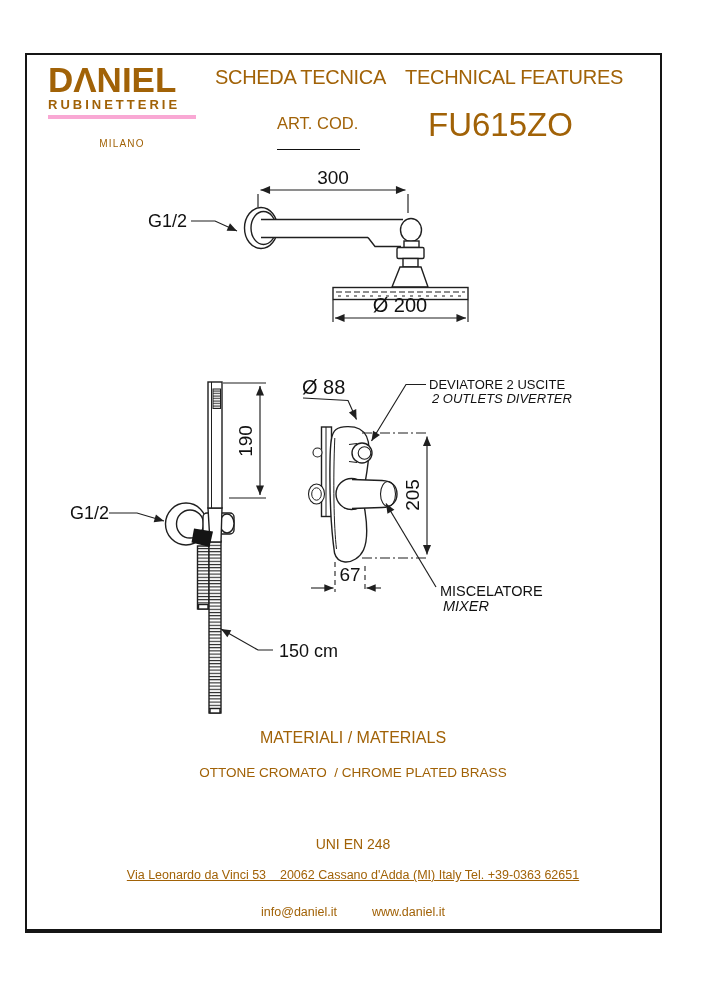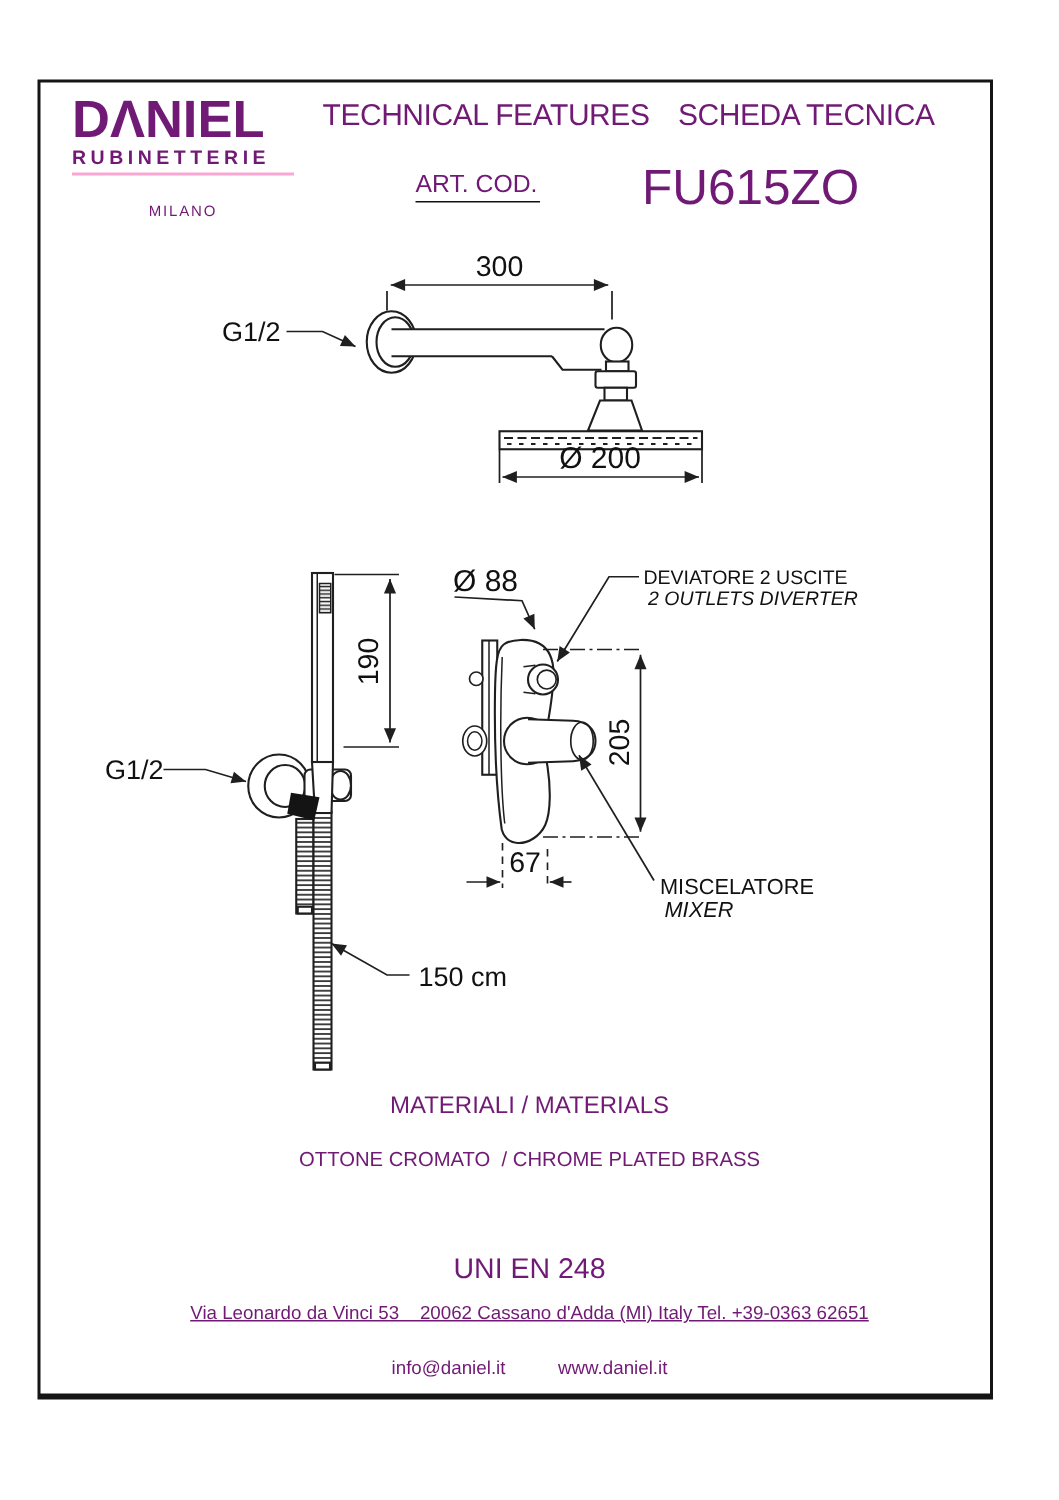--- a/index.html
+++ b/index.html
@@ -1,54 +1,54 @@
 <!DOCTYPE html>
 <html><head>
 <meta charset="utf-8">
 <style>
   html,body{margin:0;padding:0;background:#ffffff;}
   .page{position:relative;width:706px;height:1000px;background:#ffffff;overflow:hidden;
-        font-family:"Liberation Sans",sans-serif;color:#701a75;}
+        font-family:"Liberation Sans",sans-serif;color:#a16207;}
   .abs{position:absolute;}
   .border-box{left:25px;top:53px;width:633px;height:874px;border:2px solid #151515;border-bottom-width:4px;}
   
   .logo{left:48px;top:64px;width:148px;}
   .logo-brand{font-size:35px;font-weight:700;line-height:32px;letter-spacing:0px;white-space:nowrap;}
   .logo-sub{font-size:13px;font-weight:700;letter-spacing:3px;white-space:nowrap;
-            border-bottom:2px solid #f9a8d4;padding-bottom:3px;margin-top:1px;}
+            border-bottom:4px solid #f9a8d4;padding-bottom:3px;margin-top:1px;}
   .logo-city{font-size:10px;letter-spacing:1.2px;text-align:center;margin-top:19px;}
   
   .hdr{left:215px;top:66px;display:flex;gap:19px;font-size:20px;letter-spacing:-0.3px;white-space:nowrap;}
-  .artrow-label{left:277px;top:114px;font-size:16.5px;border-bottom:1.5px solid #111;padding:0 2px 1px 0;}
+  .artrow-label{left:277px;top:114px;font-size:16.5px;border-bottom:1.5px solid #111;padding:0 2px 16px 0;}
   .artrow-code{left:428px;top:106px;font-size:33px;font-weight:400;letter-spacing:0px;}
   
   .cline{left:0;width:706px;text-align:center;white-space:pre;}
   .mat-title{top:729px;font-size:16px;font-weight:400;}
   .mat-body{top:765px;font-size:13.5px;}
   .plating-title{top:800px;font-size:16px;font-weight:700;}
-  .standard{top:836px;font-size:19px;}
+  .standard{top:836px;font-size:14px;}
   .footer1{top:868px;font-size:12.5px;text-decoration:underline;}
   .footer2{top:905px;left:0;width:706px;display:flex;justify-content:center;gap:35px;font-size:12.5px;}
   svg text{font-family:"Liberation Sans",sans-serif;}
 </style>
 </head>
 <body>
 
 <div class="page">
   <div class="abs border-box"></div>
 
   <div class="abs logo">
     <div class="logo-brand">DΛNIEL</div>
     <div class="logo-sub">RUBINETTERIE</div>
     <div class="logo-city">MILANO</div>
   </div>
 
   <div class="abs hdr">
+    <span>SCHEDA TECNICA</span>
     <span>TECHNICAL FEATURES</span>
-    <span>SCHEDA TECNICA</span>
   </div>
   <div class="abs artrow-label">ART. COD.</div>
   <div class="abs artrow-code">FU615ZO</div>
 
   <svg class="abs" style="left:0;top:0" width="706" height="1000" viewBox="0 0 706 1000">
     <defs>
       <marker id="arr" viewBox="0 0 12 12" refX="11" refY="6" markerWidth="10" markerHeight="10" orient="auto-start-reverse">
         <path d="M1,1.8 L11,6 L1,10.2 Z" fill="#1f1f1f"></path>
       </marker>
       <pattern id="ribs" width="6" height="3.2" patternUnits="userSpaceOnUse">

